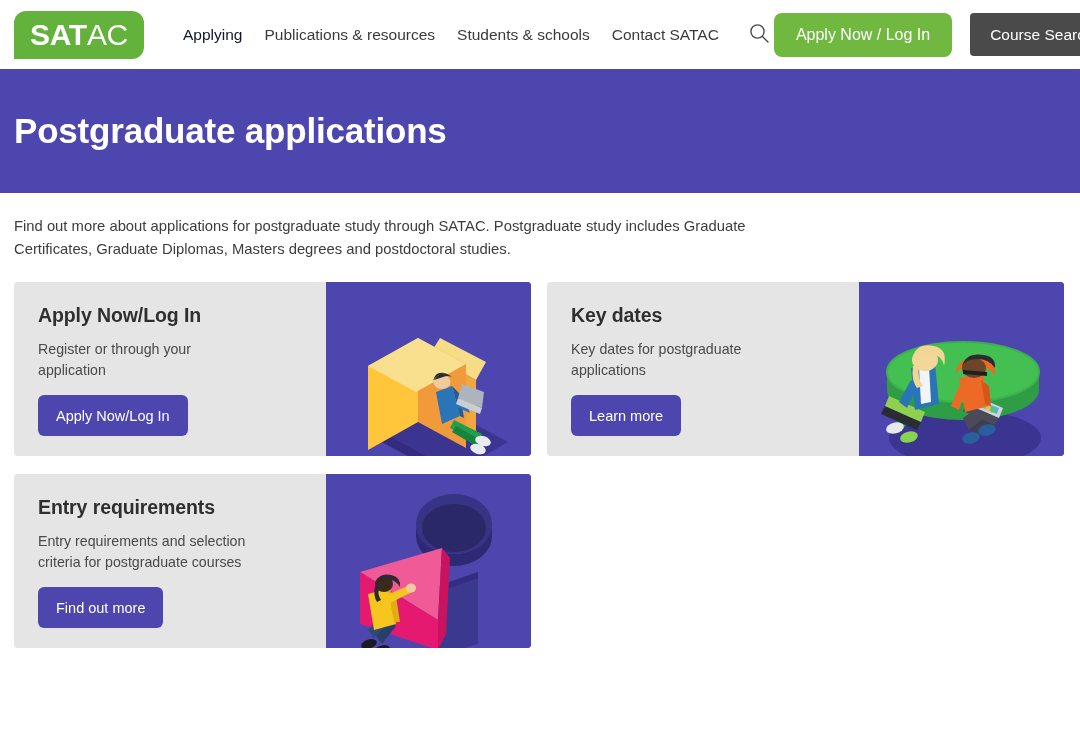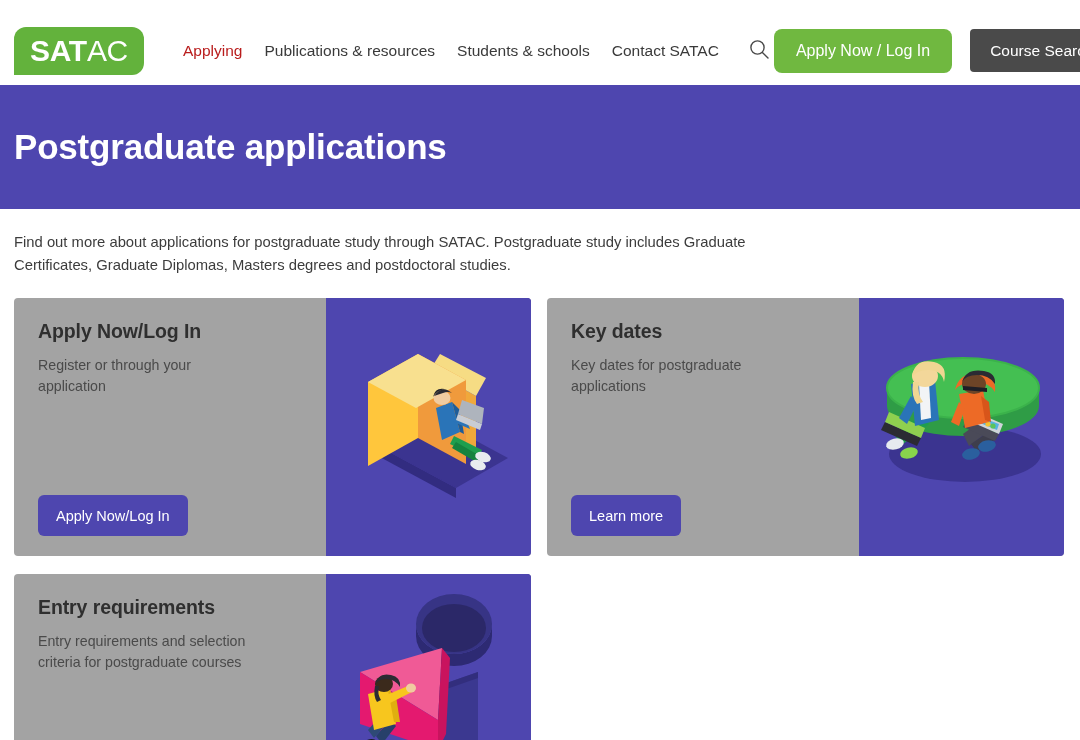--- a/index.html
+++ b/index.html
@@ -19,21 +19,20 @@
   }
 
   
   .header {
     height: 69px;
     display: flex;
     align-items: center;
     padding: 0 14px;
     background: #ffffff;
     position: relative;
-    margin-top: 16px;
   }
 
   .logo {
     width: 130px;
     height: 48px;
     background: #63b23c;
     border-radius: 12px 12px 12px 0;
     display: flex;
     align-items: center;
     justify-content: center;
@@ -57,21 +56,21 @@
     flex: 0 0 auto;
   }
   .nav-link {
     font-size: 15.5px;
     color: #3a3a3a;
     text-decoration: none;
     padding: 6px 11px;
     white-space: nowrap;
     cursor: pointer;
   }
-  .nav-link.active { color: #b91c1c; }
+  .nav-link.active { color: #0f172a; }
 
   .search-btn {
     margin-left: 14px;
     width: 30px;
     height: 30px;
     display: flex;
     align-items: center;
     justify-content: center;
     background: none;
     border: none;
@@ -139,23 +138,23 @@
 
   
   .card-grid {
     padding: 21px 14px 0 14px;
     display: flex;
     flex-wrap: wrap;
     gap: 18px 16px;
   }
   .card {
     width: 517px;
-    height: 258px;
-    display: flex;
-    background: #a3a3a3;
+    height: 174px;
+    display: flex;
+    background: #e5e5e5;
     border-radius: 4px;
     overflow: hidden;
     cursor: pointer;
   }
   .card-body {
     flex: 1 1 auto;
     padding: 22px 24px 20px 24px;
     display: flex;
     flex-direction: column;
   }

